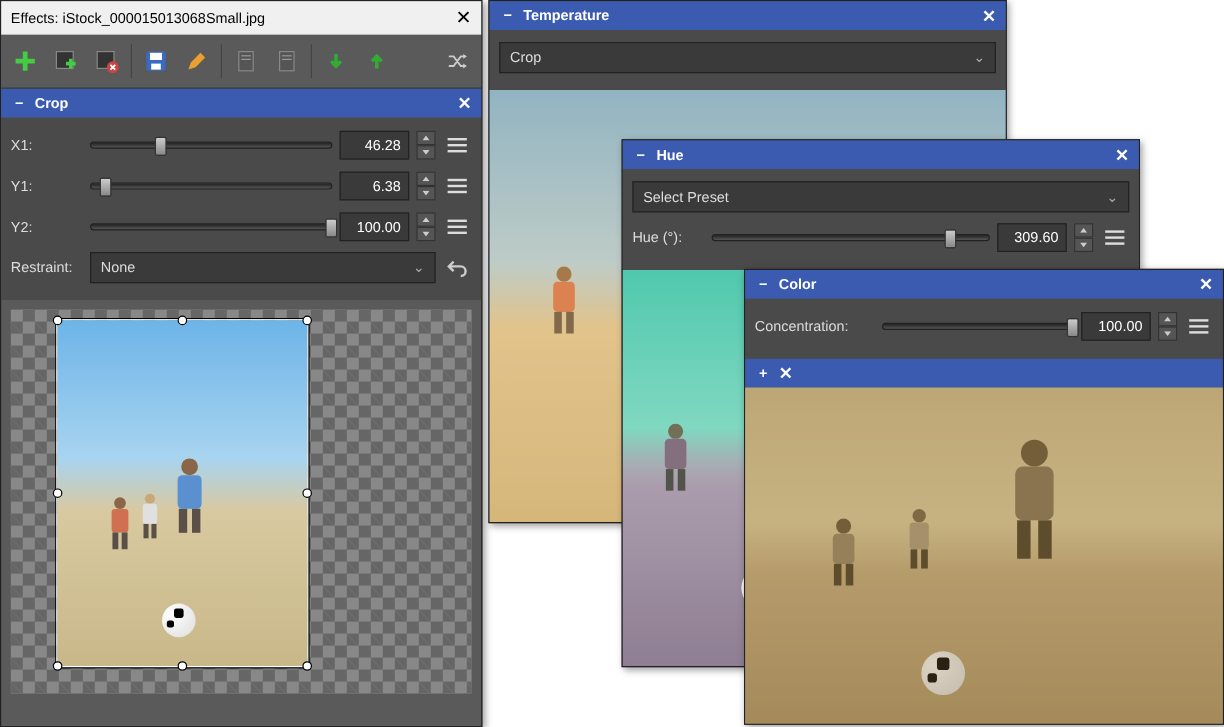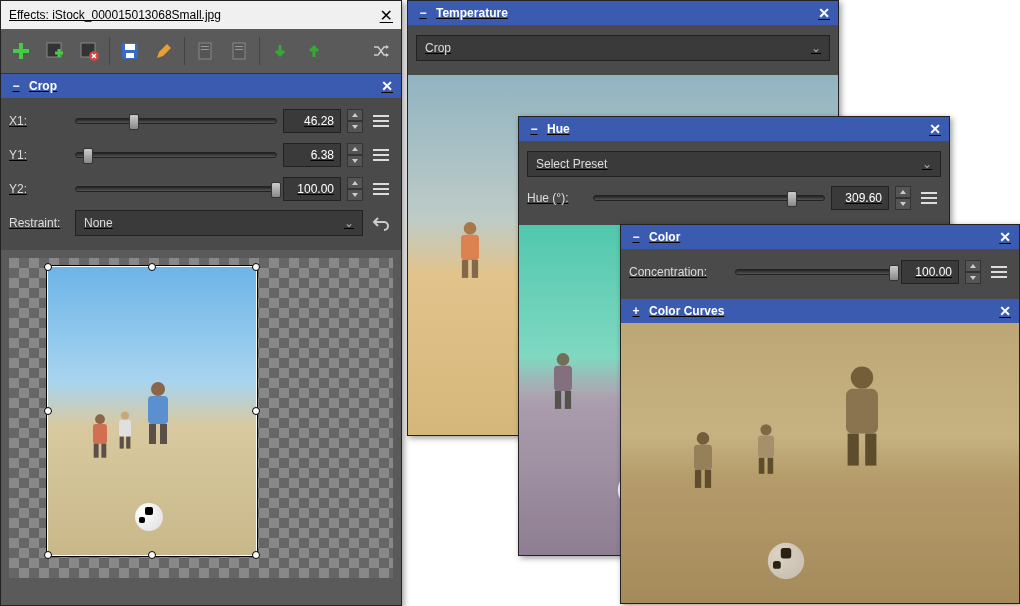--- a/index.html
+++ b/index.html
@@ -1,18 +1,18 @@
 <!DOCTYPE html>
 <html><head>
 <meta charset="utf-8">
 <style>
 * { box-sizing: border-box; margin: 0; padding: 0; font-family: Tahoma, Arial, sans-serif; font-size: 12px; }
 body { width: 1020px; height: 606px; background: #fff; position: relative; overflow: hidden; }
 
-.panel { position: absolute; background: #4a4a4a; border: 1px solid #222; box-shadow: 2px 2px 6px rgba(0,0,0,0.4); text-decoration: underline; }
+.panel { position: absolute; background: #4a4a4a; border: 1px solid #222; box-shadow: 2px 2px 6px rgba(0,0,0,0.4); }
 .panel-effects { left: 0; top: 0; width: 402px; height: 606px; background: #5a5a5a; }
 .panel-temp { left: 407px; top: 0; width: 432px; }
 .panel-hue { left: 518px; top: 116px; width: 432px; }
 .panel-sepia { left: 620px; top: 224px; width: 400px; }
 
 .win-title { background: #f0f0f0; color: #000; padding: 5px 8px; display: flex; justify-content: space-between; align-items: center; height: 28px; }
 .win-title .close { font-size: 16px; cursor: pointer; }
 
 .toolbar { background: #5a5a5a; padding: 6px 4px; display: flex; gap: 2px; border-bottom: 1px solid #333; }
 .tool-btn { width: 32px; height: 32px; background: #5a5a5a; display: flex; align-items: center; justify-content: center; cursor: pointer; border-radius: 2px; }
@@ -404,21 +404,20 @@
         </div>
       <div class="menu-btn">
           <span class="ham-icon">
             <span></span>
           </span>
         </div>
     </div>
   </div>
   <div class="sub-header">
     <span class="collapse">+</span>
-    <span class="title">Color Curves</span>
     <span class="close-x">✕</span>
   </div>
   <div class="beach-scene sepia" style="height:280px;">
     <div class="person" style="left:58%;top:22%;transform:scale(1.6);">
         <div class="head" style="background:#6a5838"></div>
         <div class="body" style="background:#8a7858;"></div>
         <div class="legs">
           <div class="leg" style="background:#4a4028"></div>
           <div class="leg" style="background:#4a4028"></div>
         </div>

